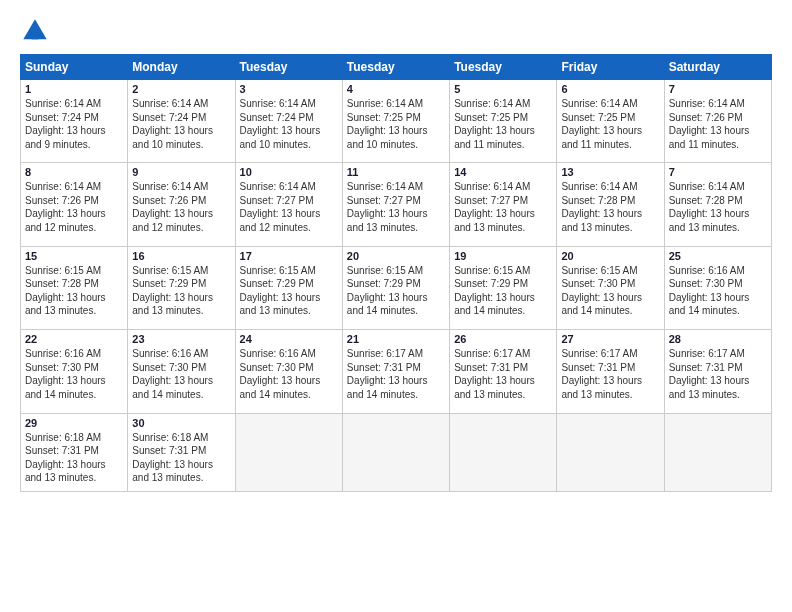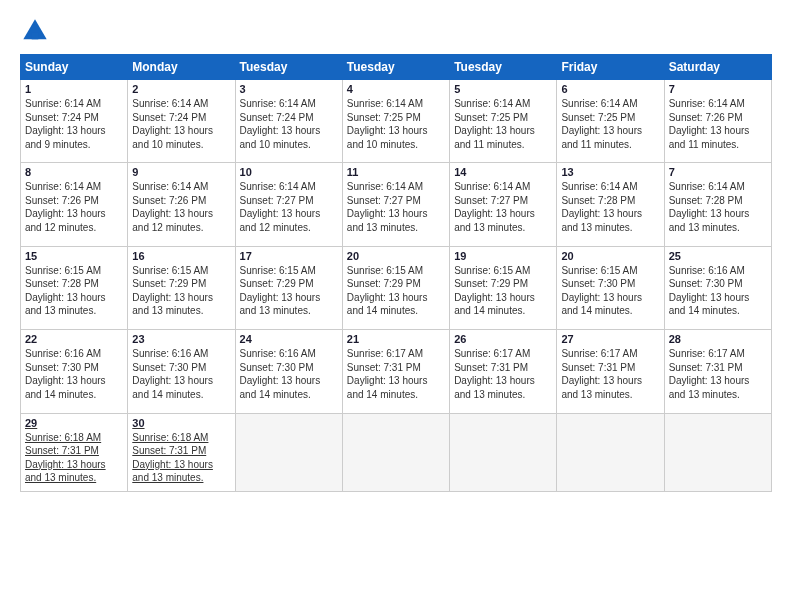--- a/index.html
+++ b/index.html
@@ -78,21 +78,20 @@
       font-size: 9px;
       color: #333;
       background: #fff;
       height: 80px;
     }
     .calendar td.empty {
       background: #f5f5f5;
     }
     .calendar tr:last-child td {
       height: 70px;
-      text-decoration: underline;
     }
     .day-num {
       font-size: 11px;
       font-weight: bold;
       color: #1a1a2e;
       display: block;
       margin-bottom: 2px;
     }
     .day-info {
       font-size: 10px;

